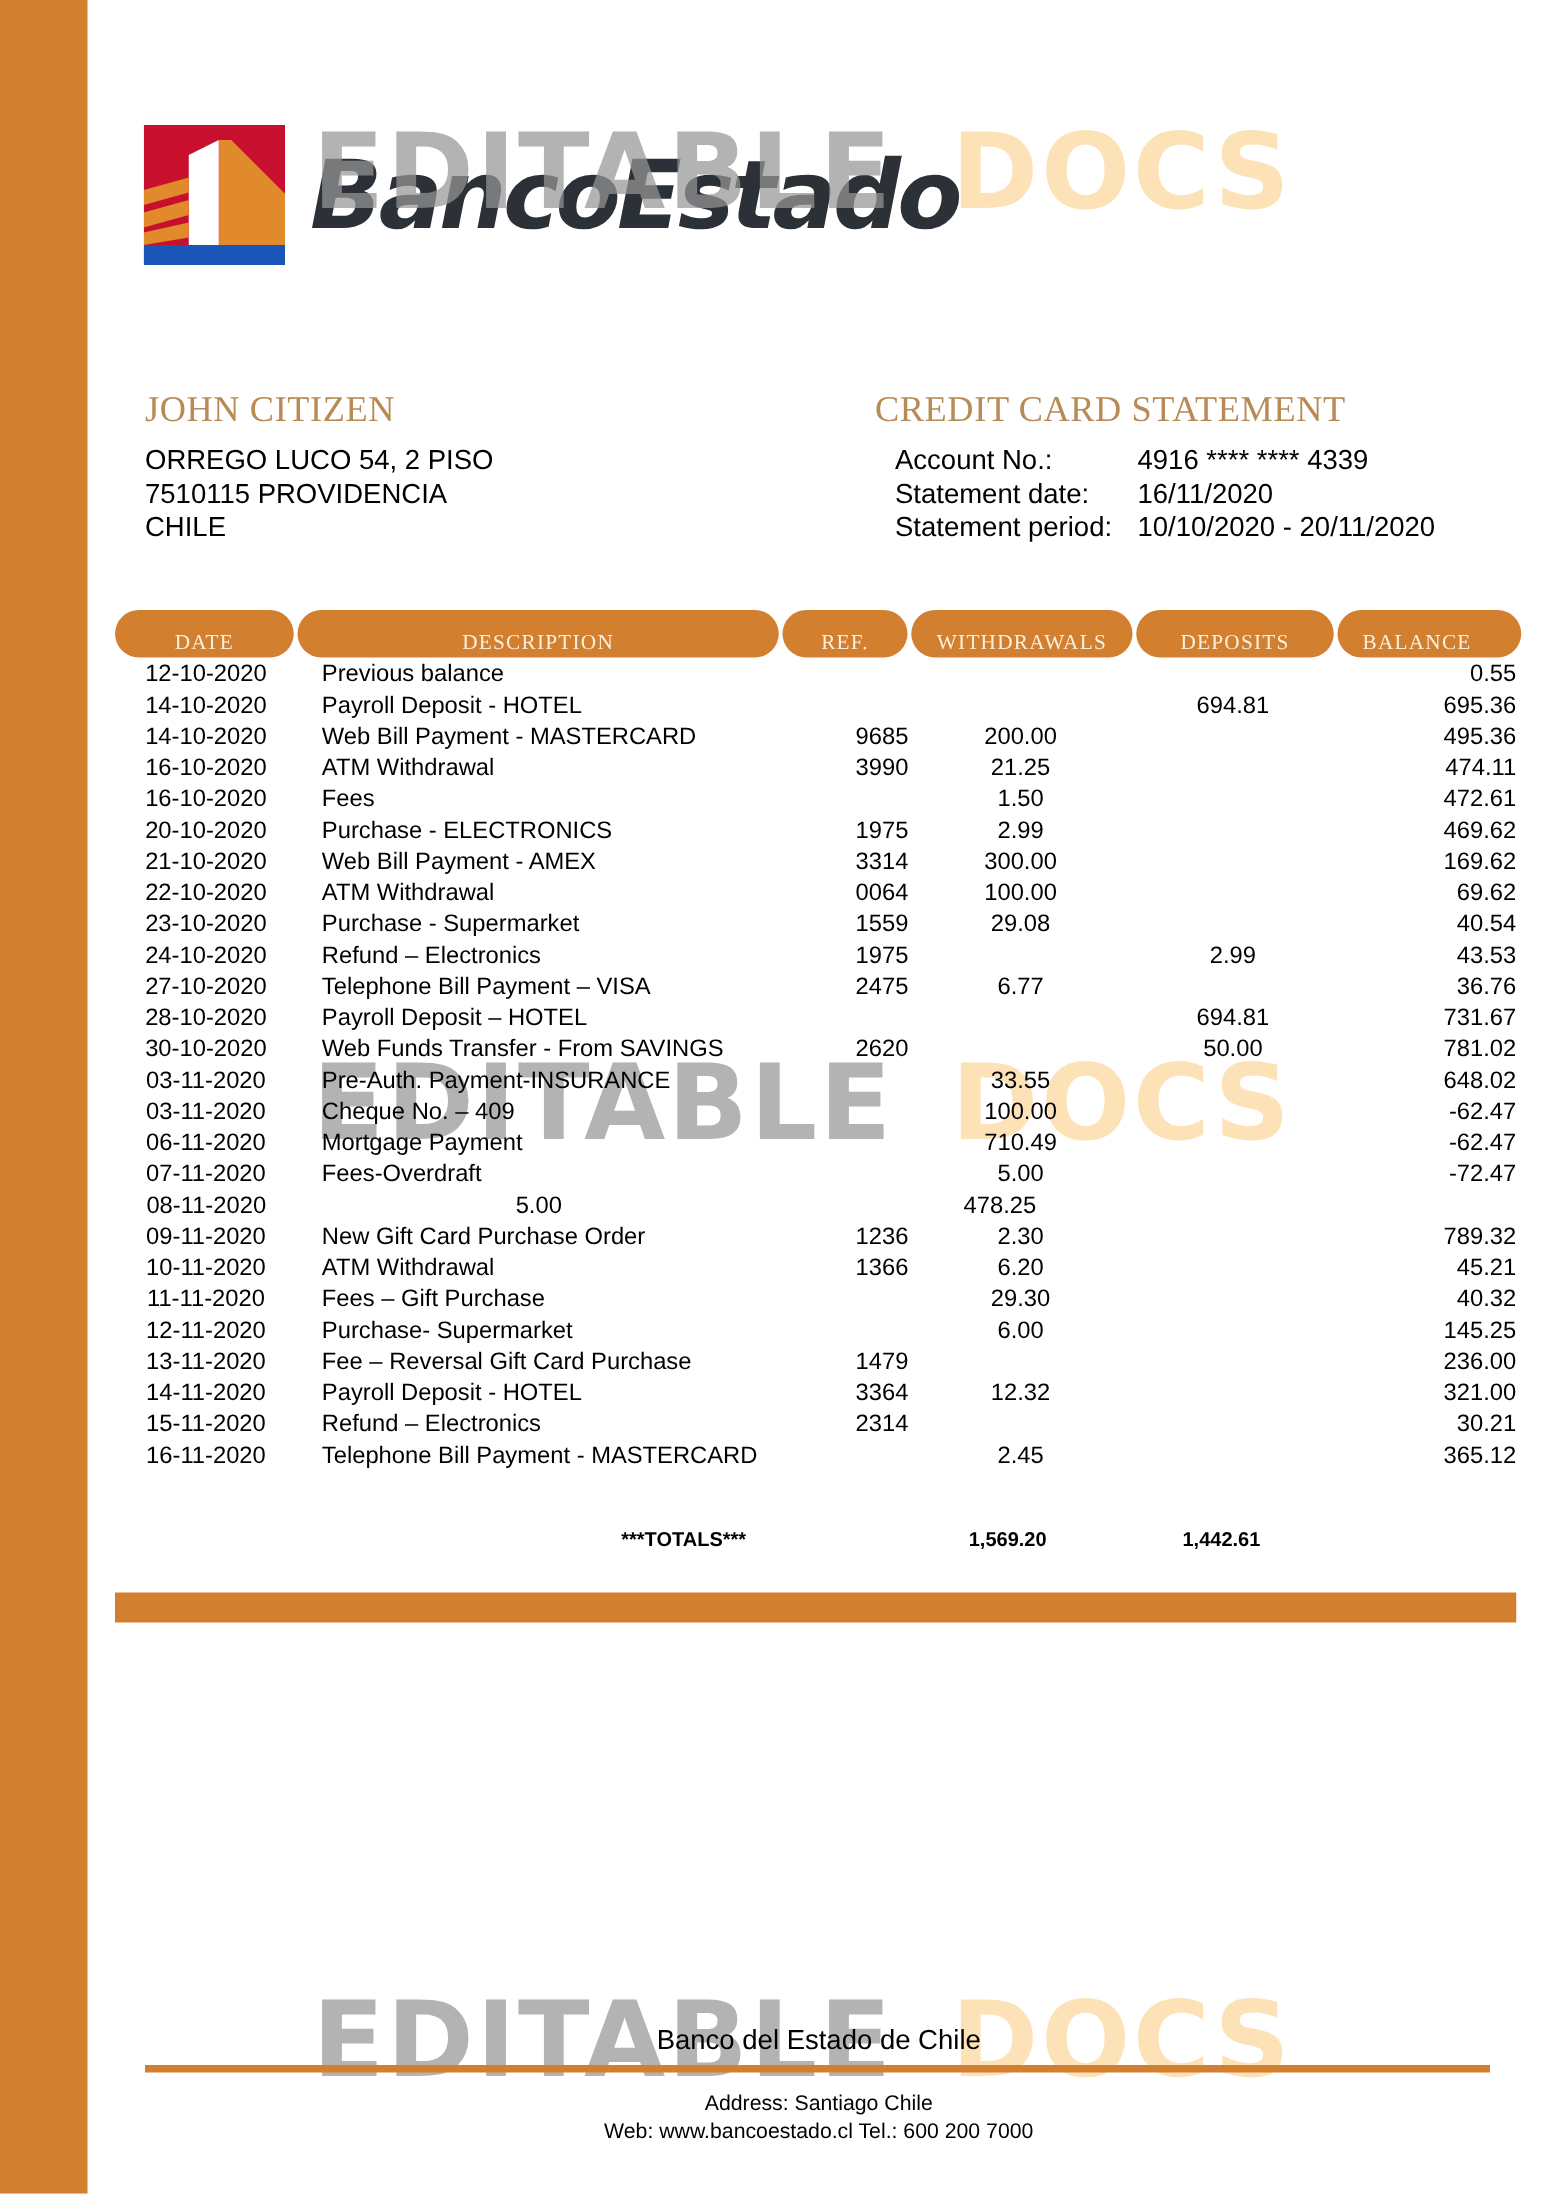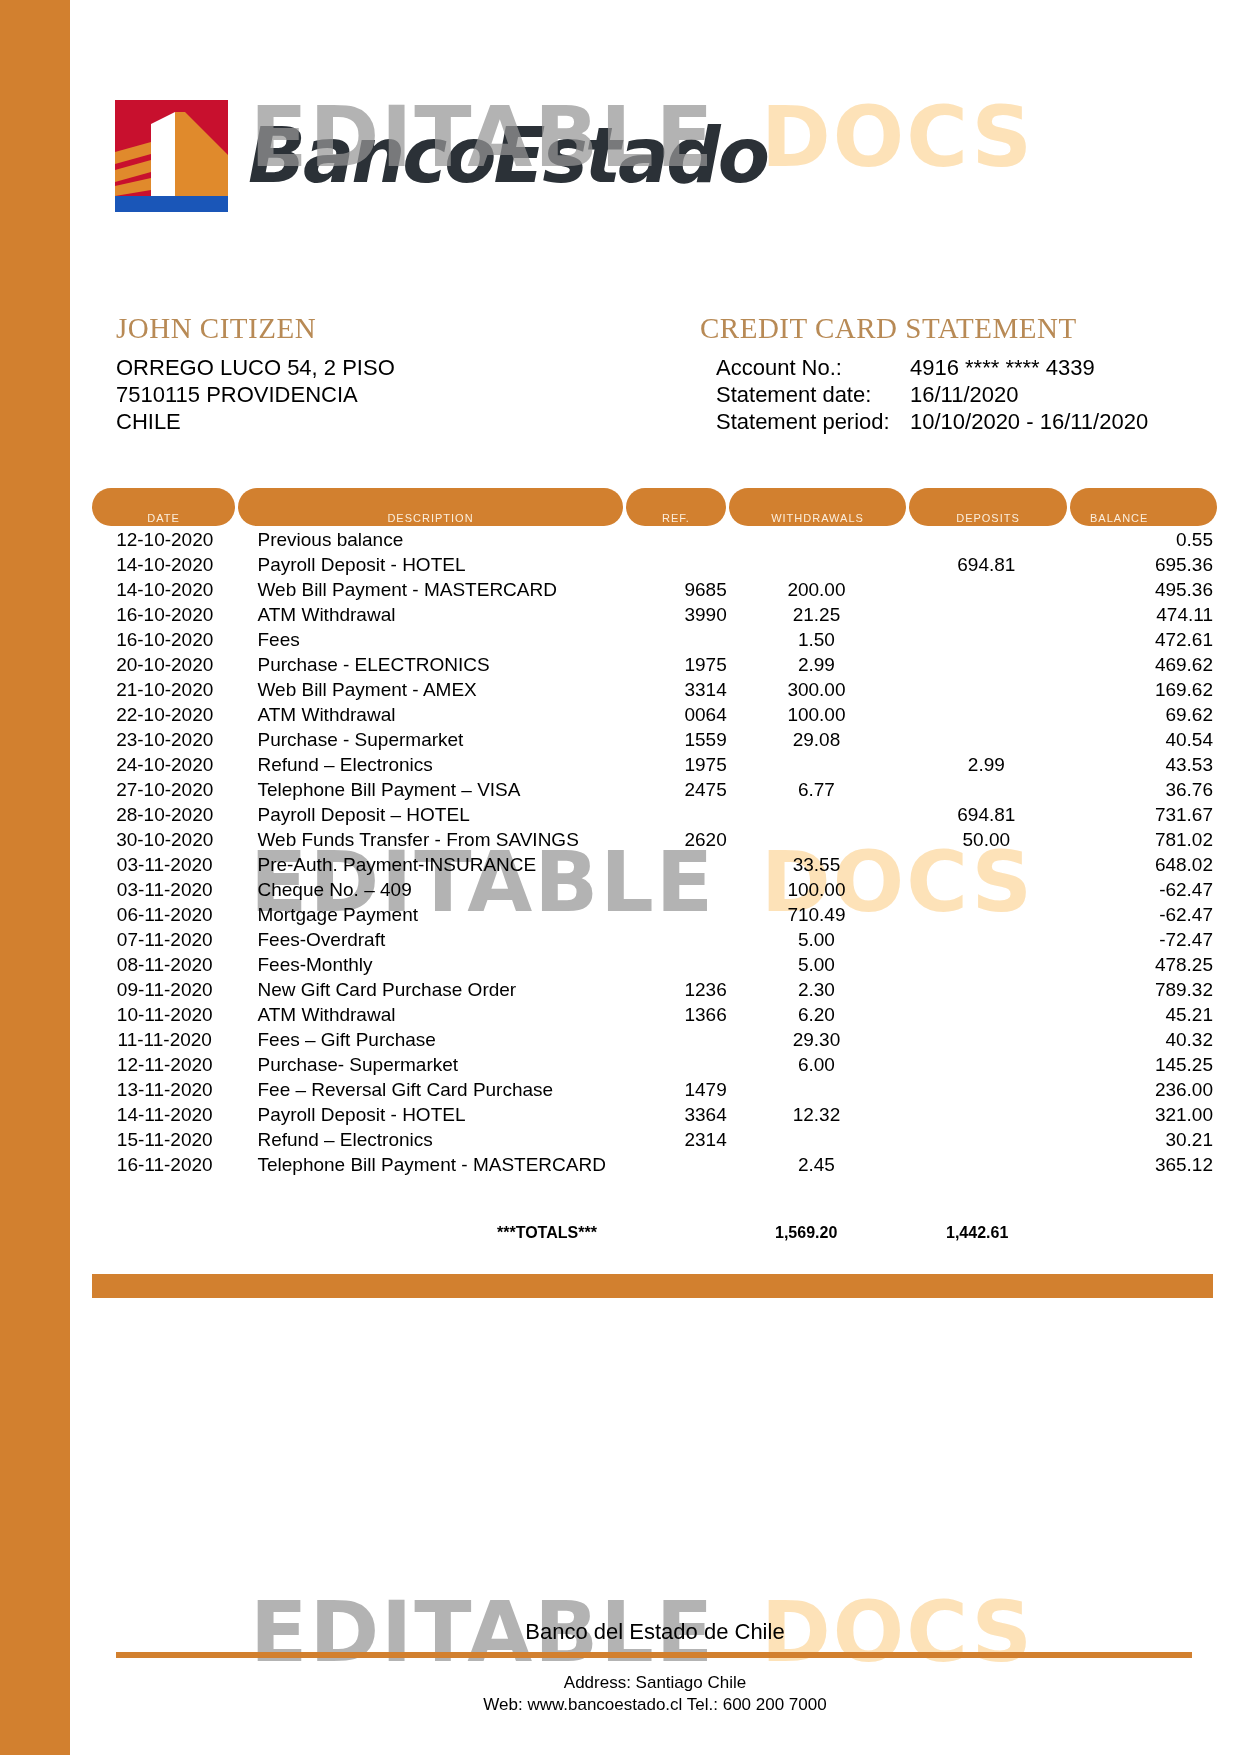--- a/index.html
+++ b/index.html
@@ -10,21 +10,21 @@
   .wm { position:absolute; font-family:"DejaVu Sans", sans-serif; font-weight:bold; font-size:84px; letter-spacing:2px; line-height:1; pointer-events:none; }
   .wm .e { color:rgba(150,150,150,0.72); }
   .wm .d { color:rgba(252,208,140,0.62); margin-left:46px; }
   .name { position:absolute; left:116px; top:312px; font-family:"Liberation Serif", serif; font-size:29px; color:#b88a55; letter-spacing:0.5px; }
   .addr { position:absolute; left:116px; top:354px; font-size:22px; line-height:27px; }
   .stmt-title { position:absolute; left:700px; top:312px; font-family:"Liberation Serif", serif; font-size:29px; color:#b88a55; letter-spacing:0.5px; }
   .stmt-info { position:absolute; left:700px; top:354px; font-size:22px; line-height:27px; }
   .stmt-info .row { display:flex;margin-left:16px; }
   .stmt-info .lbl { width:194px; }
   .thead { position:absolute; top:488px; left:92px; height:38px; display:flex; }
-  .th { background:#d2802f; height:38px; margin-right:3px; color:#fbeedd; font-family:Liberation Sans, sans-serif; font-size:11px; letter-spacing:1px; display:flex; align-items:flex-end; justify-content:center; padding-bottom:2px;border-radius:19px; }
+  .th { background:#d2802f; height:38px; margin-right:3px; color:#fbeedd; font-family:Liberation Serif, serif; font-size:17px; letter-spacing:1px; display:flex; align-items:flex-end; justify-content:center; padding-bottom:2px;border-radius:19px; }
   .rows { position:absolute; top:527px; left:92px; width:1121px; }
   .tr { display:flex; height:25px; font-size:19px; line-height:25px; }
   .c-date { width:146px; text-align:center; }
   .c-desc { width:388px; padding-left:20px; white-space:nowrap; }
   .c-ref { width:103px; text-align:right; }
   .c-wd { width:180px; text-align:center; }
   .c-dep { width:161px; text-align:center; }
   .c-bal { width:147px; text-align:right; }
   .totals { position:absolute; top:1224px; left:0; width:1241px; height:26px; font-size:16px; font-weight:bold; }
   .totals span { position:absolute; }
@@ -65,21 +65,21 @@
   <div class="row">
       <span class="lbl">Account No.:</span>
       <span>4916 **** **** 4339</span>
     </div>
   <div class="row">
       <span class="lbl">Statement date:</span>
       <span>16/11/2020</span>
     </div>
   <div class="row">
       <span class="lbl">Statement period:</span>
-      <span>10/10/2020 - 16/11/2020</span>
+      <span>10/10/2020 - 20/11/2020</span>
     </div>
 </div>
 
 <div class="thead">
   <div class="th" style="width:143px;">DATE</div>
   <div class="th" style="width:385px;">DESCRIPTION</div>
   <div class="th" style="width:100px;">REF.</div>
   <div class="th" style="width:177px;">WITHDRAWALS</div>
   <div class="th" style="width:158px;">DEPOSITS</div>
   <div class="th" style="width:147px; margin-right:0; justify-content:flex-start; padding-left:20px;">BALANCE</div>
@@ -217,21 +217,20 @@
     <div class="tr">
       <div class="c-date">07-11-2020</div>
       <div class="c-desc">Fees-Overdraft</div>
       <div class="c-ref"></div>
       <div class="c-wd">5.00</div>
       <div class="c-dep"></div>
       <div class="c-bal">-72.47</div>
     </div>
     <div class="tr">
       <div class="c-date">08-11-2020</div>
-      <div class="c-desc">Fees-Monthly</div>
       <div class="c-ref"></div>
       <div class="c-wd">5.00</div>
       <div class="c-dep"></div>
       <div class="c-bal">478.25</div>
     </div>
     <div class="tr">
       <div class="c-date">09-11-2020</div>
       <div class="c-desc">New Gift Card Purchase Order</div>
       <div class="c-ref">1236</div>
       <div class="c-wd">2.30</div>

